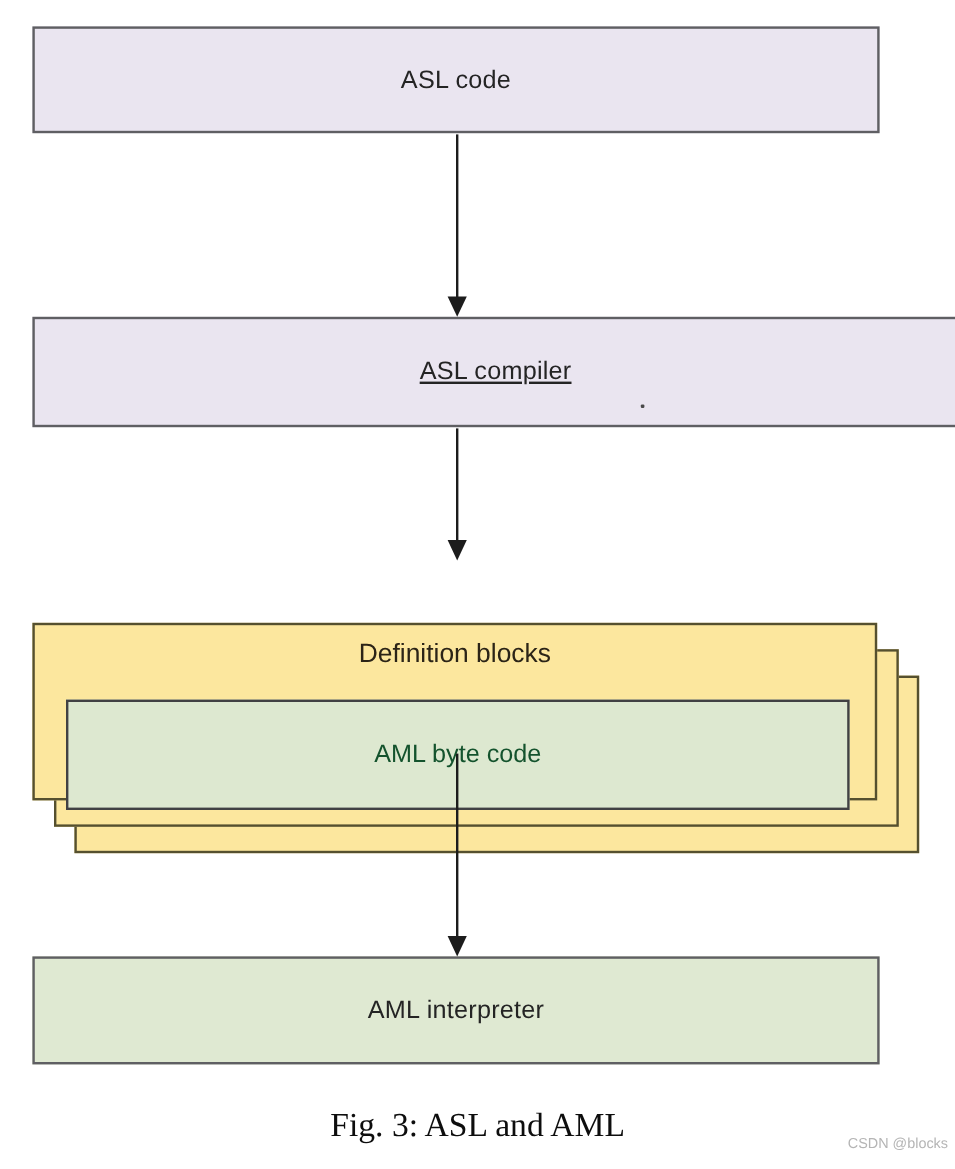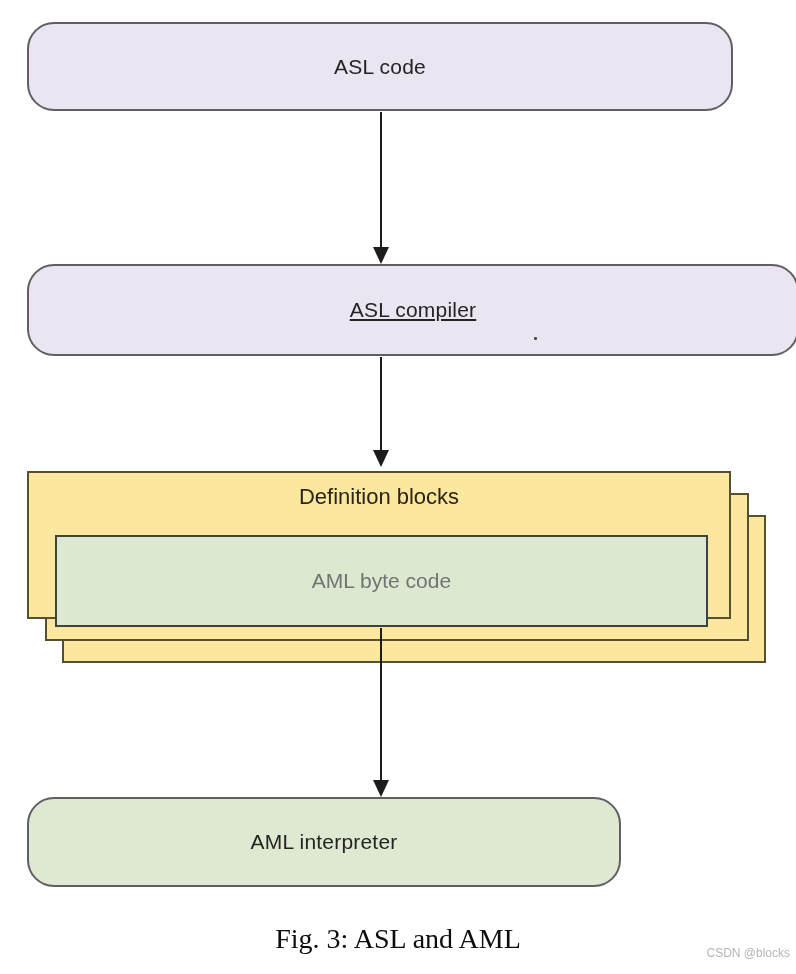--- a/index.html
+++ b/index.html
@@ -17,21 +17,20 @@
   }
   .node {
     position: absolute;
     box-sizing: border-box;
     display: flex;
     align-items: center;
     justify-content: center;
     font-size: 21px;
     color: #242424;
     letter-spacing: 0.2px;
-    border-radius: 27px;
   }
   .lavender {
     background: var(--lavender-fill);
     border: 2px solid var(--lavender-border);
   }
   .box-asl-code   { left: 27px; top: 22px;  width: 706px; height: 89px; }
   .box-asl-compiler { left: 27px; top: 264px; width: 772px; height: 92px; text-decoration: underline; }
 
   .stray-dot {
     position: absolute;
@@ -44,20 +43,21 @@
   }
 
   
   .def-layer {
     position: absolute;
     box-sizing: border-box;
     width: 704px;
     height: 148px;
     background: var(--yellow-fill);
     border: 2px solid var(--yellow-border);
+    margin-top: 48px;
   }
   .def-layer-3 { left: 62px; top: 515px; }
   .def-layer-2 { left: 45px; top: 493px; }
   .def-layer-1 { left: 27px; top: 471px; }
   .def-title {
     position: absolute;
     left: 0;
     top: 11px;
     width: 100%;
     text-align: center;
@@ -70,25 +70,25 @@
     top: 62px;
     width: 653px;
     height: 92px;
     box-sizing: border-box;
     background: var(--green-fill);
     border: 2px solid var(--green-border);
     display: flex;
     align-items: center;
     justify-content: center;
     font-size: 21px;
-    color: #737373;
+    color: #14532d;
   }
 
   .box-aml-interpreter {
-    left: 27px; top: 797px; width: 594px; height: 90px;
+    left: 27px; top: 797px; width: 706px; height: 90px;
     background: var(--interpreter-fill);
     border: 2px solid var(--interpreter-border);
   }
 
   
   .arrow-line {
     position: absolute;
     width: 2px;
     background: var(--arrow-color);
     z-index: 5;

